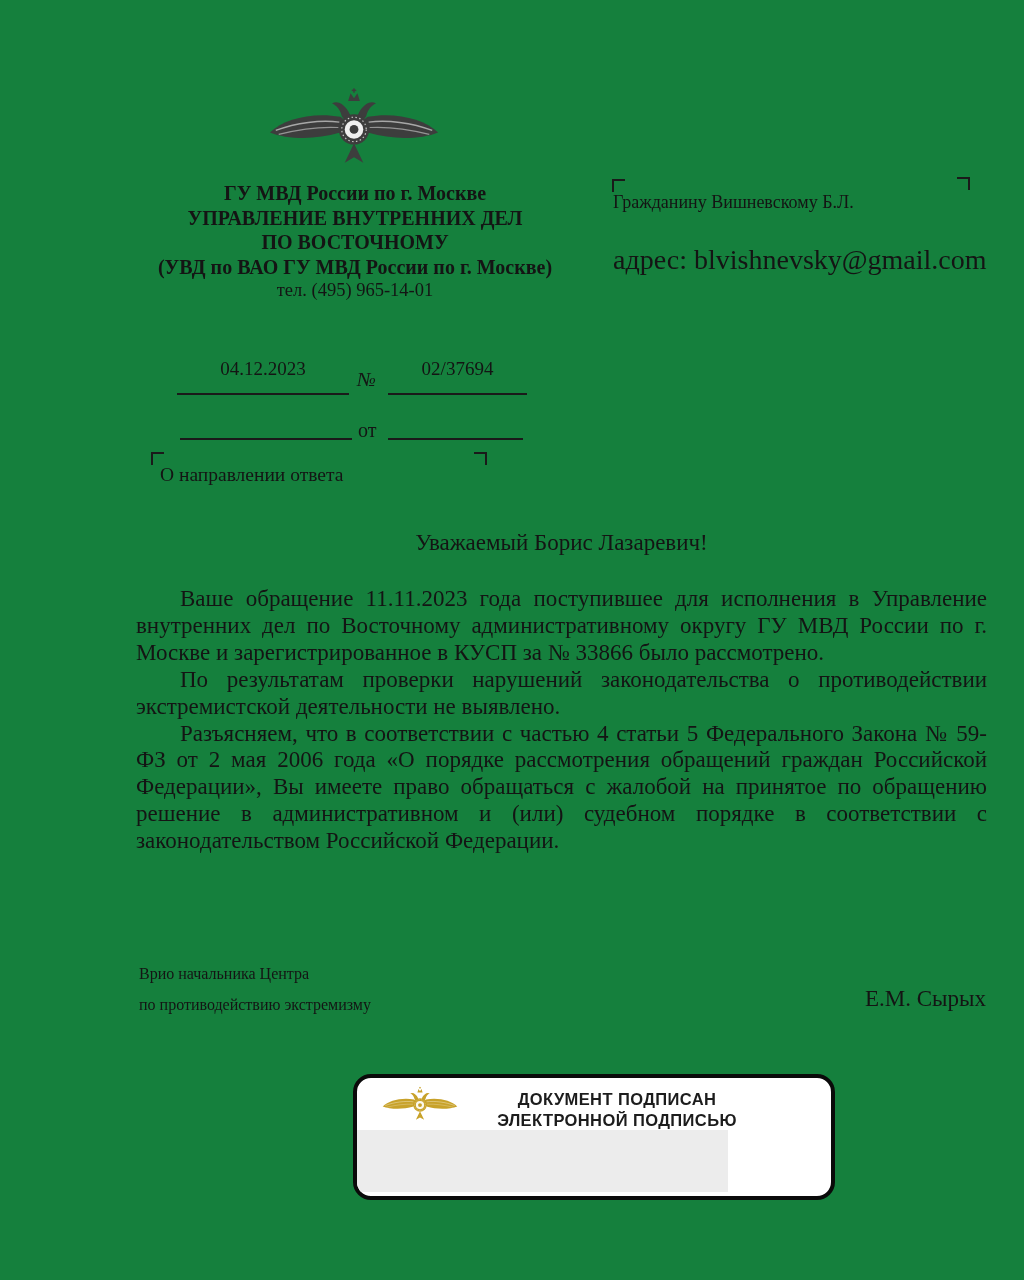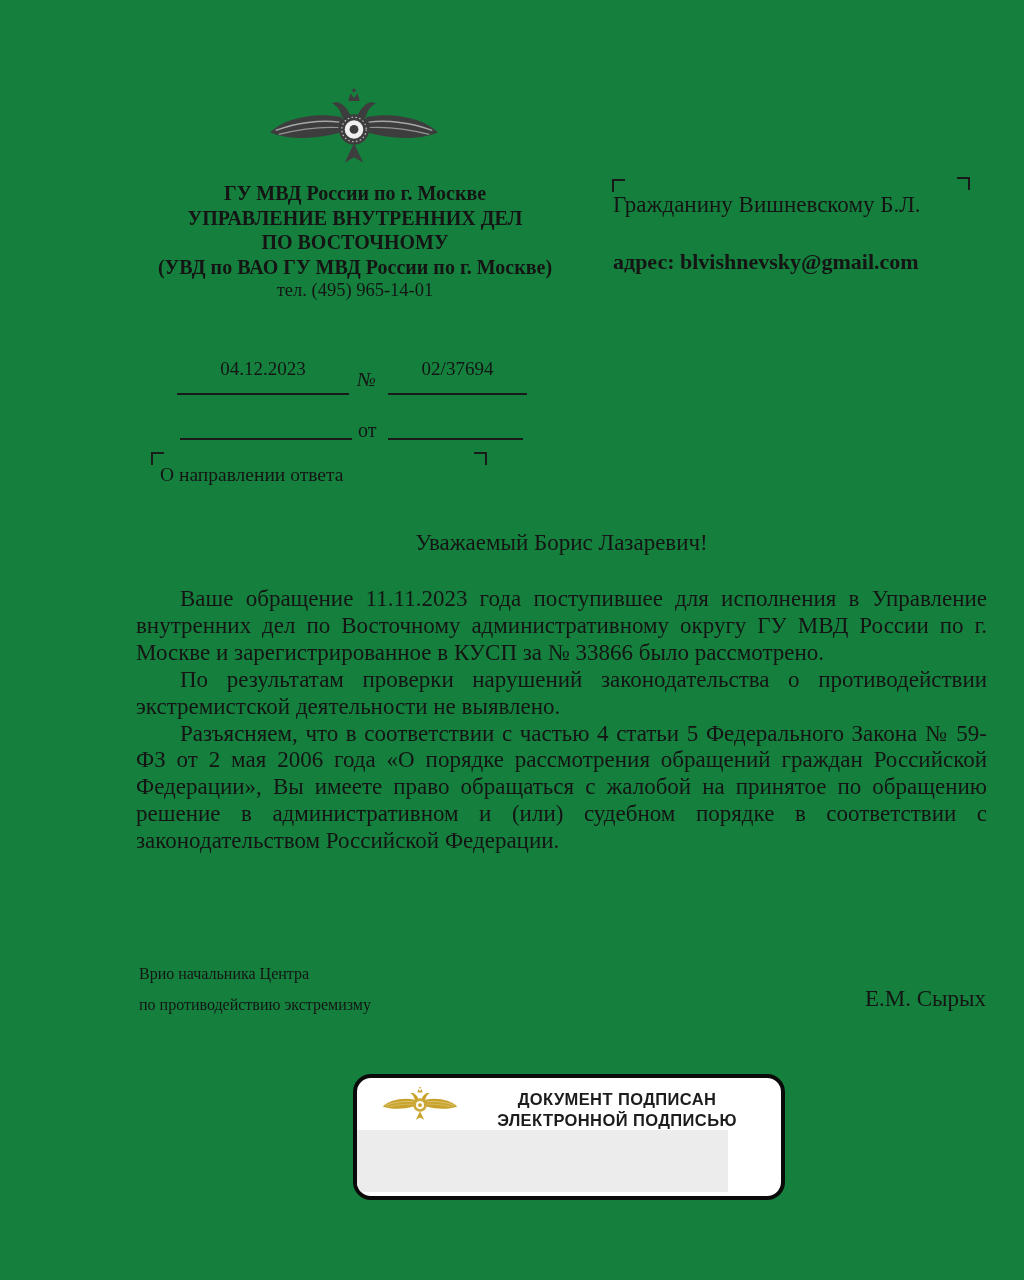--- a/index.html
+++ b/index.html
@@ -37,22 +37,22 @@
   .recipient {
     position: absolute;
     left: 610px; top: 177px;
     width: 362px;
   }
   .corner { position: absolute; width: 13px; height: 13px; }
   .corner-tl { border-top: 2px solid #1a1a1a; border-left: 2px solid #1a1a1a; }
   .corner-tr { border-top: 2px solid #1a1a1a; border-right: 2px solid #1a1a1a; }
   .recipient .corner-tl { left: 2px; top: 2px; }
   .recipient .corner-tr { right: 2px; top: 0; }
-  .recipient-name { margin: 15px 0 0 3px; font-size: 23px; white-space: nowrap; }
-  .recipient-address { margin: 31px 0 12px 3px; font-size: 22px; white-space: nowrap; font-weight: bold; }
+  .recipient-name { margin: 15px 0 0 3px; font-size: 18px; white-space: nowrap; }
+  .recipient-address { margin: 31px 0 12px 3px; font-size: 28px; white-space: nowrap; }
 
   
   .ref-cell {
     position: absolute;
     text-align: center;
     font-size: 19px;
     border-bottom: 2px solid #1a1a1a;
     padding-bottom: 13px;
     white-space: nowrap;
   }
@@ -98,21 +98,21 @@
     right: 38px; top: 986px;
     font-size: 23px;
     white-space: nowrap;
     margin-left: 33px;
   }
 
   
   .stamp {
     position: absolute;
     left: 353px; top: 1074px;
-    width: 432px; height: 126px;
+    width: 482px; height: 126px;
     background: #ffffff;
     border: 4px solid #0a0a0a;
     border-radius: 18px;
     overflow: hidden;
   }
   .stamp-gray {
     position: absolute;
     left: 0; top: 52px;
     width: 371px; height: 62px;
     background: var(--stamp_gray, #ececec);

